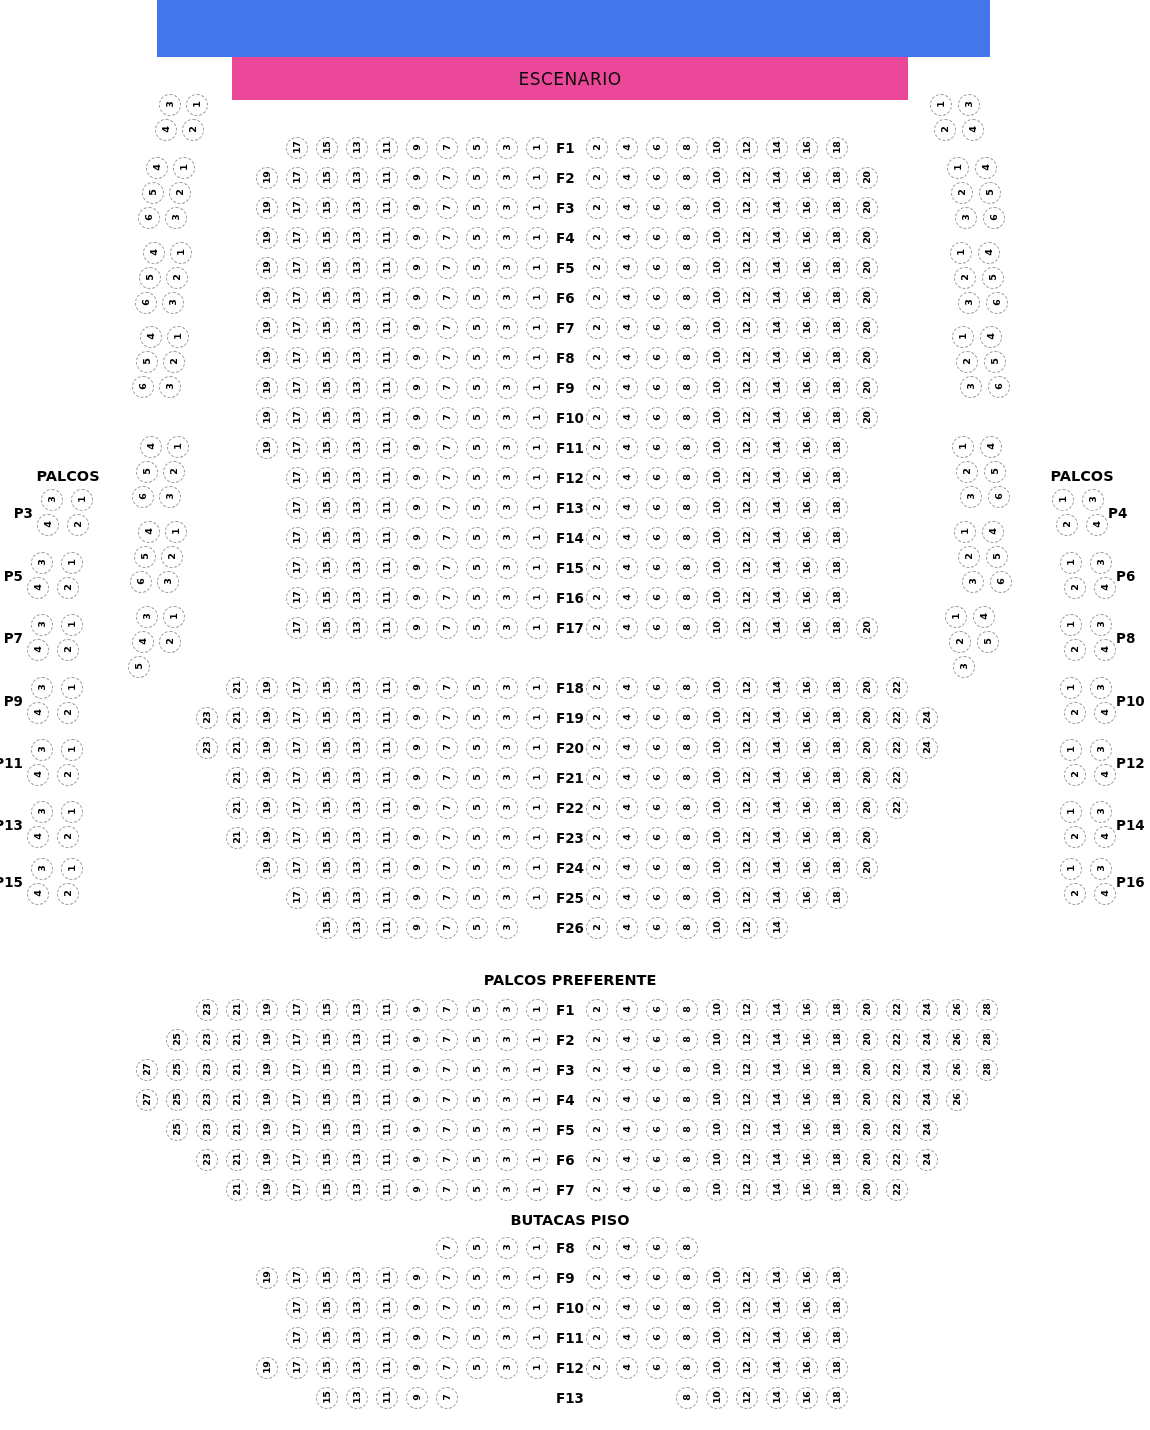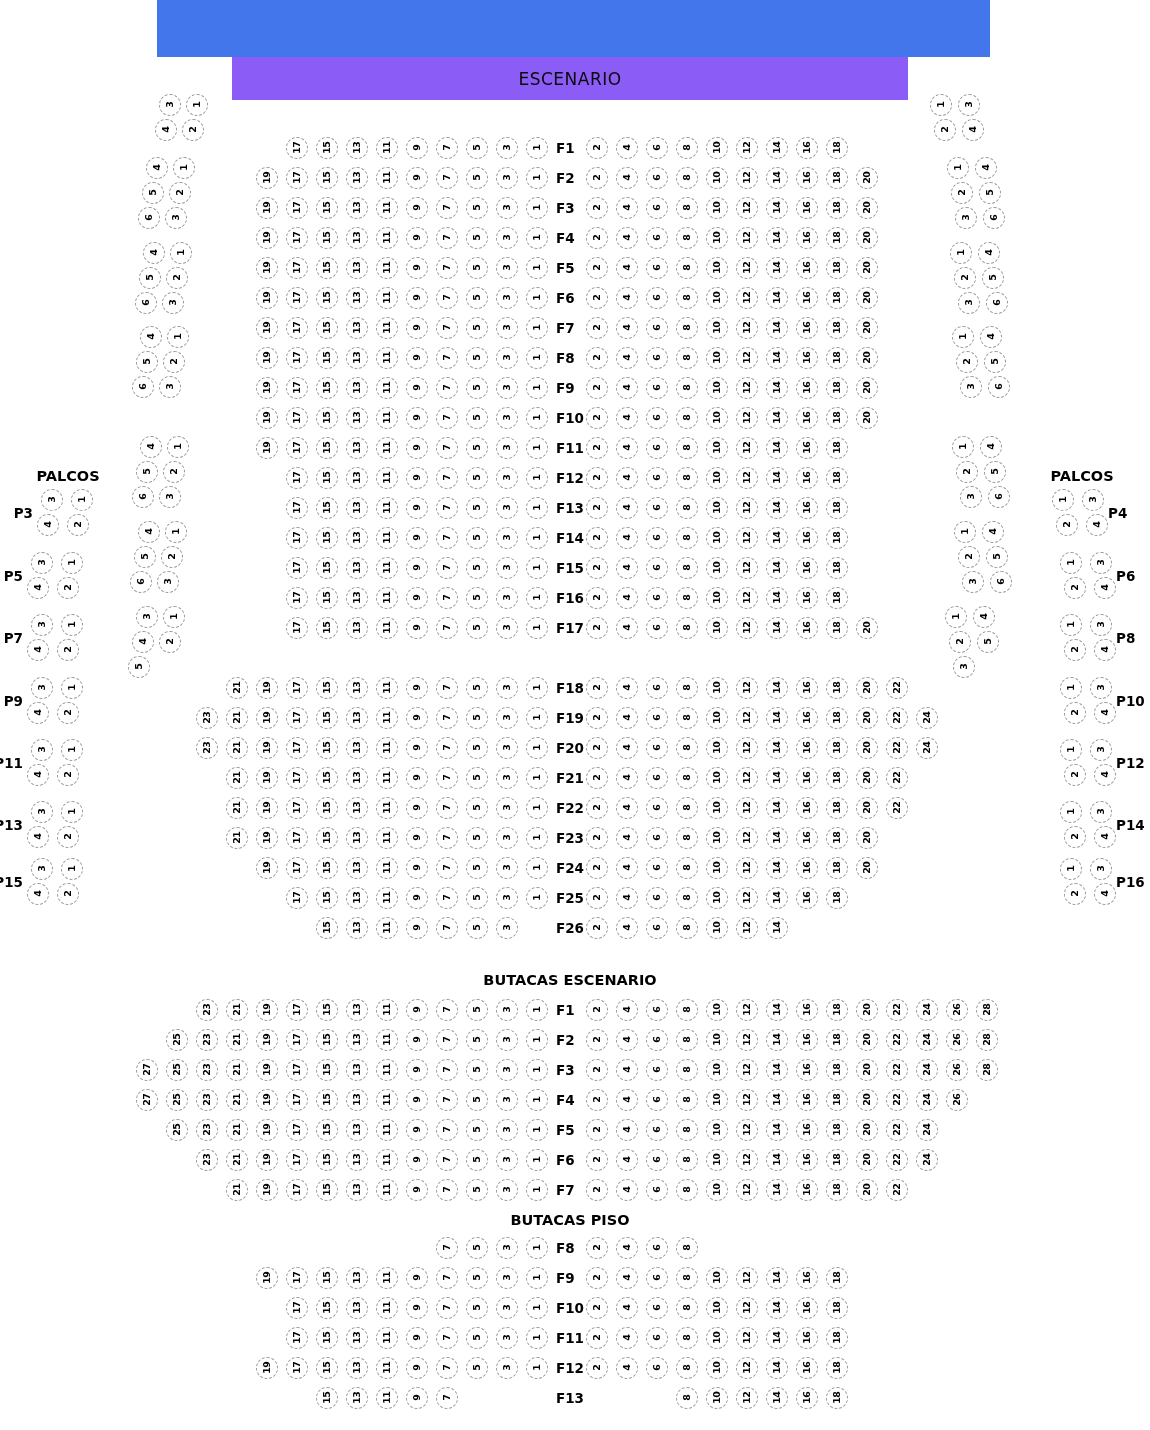--- a/index.html
+++ b/index.html
@@ -26,27 +26,27 @@
   }
   .heading{position:absolute;font-weight:700;font-size:14.5px;text-align:center;white-space:nowrap;}
   .palco-label{position:absolute;font-size:13.5px;font-weight:700;line-height:18px;white-space:nowrap;}
 </style>
 </head>
 <body>
 
 <div id="canvas">
 
   <div class="stage-wide" style="background: rgb(68, 118, 235);"></div>
-  <div class="stage-narrow" style="background: #8b5cf6;">
+  <div class="stage-narrow" style="background: #ec4899;">
     <span class="stage-label">ESCENARIO</span>
   </div>
 
   <div class="heading" style="left:28px;top:468px;width:80px;">PALCOS</div>
   <div class="heading" style="left:1042px;top:468px;width:80px;">PALCOS</div>
-  <div class="heading" style="left:420px;top:972px;width:300px;">BUTACAS ESCENARIO</div>
+  <div class="heading" style="left:420px;top:972px;width:300px;">PALCOS PREFERENTE</div>
   <div class="heading" style="left:420px;top:1212px;width:300px;">BUTACAS PISO</div>
 
   <div id="seat-layer" class="abs" style="left:0;top:0;width:100%;height:100%;">
       <div class="seat" style="left: 286px; top: 137px;">
         <span>17</span>
       </div>
       <div class="seat" style="left: 316px; top: 137px;">
         <span>15</span>
       </div>
       <div class="seat" style="left: 346px; top: 137px;">

